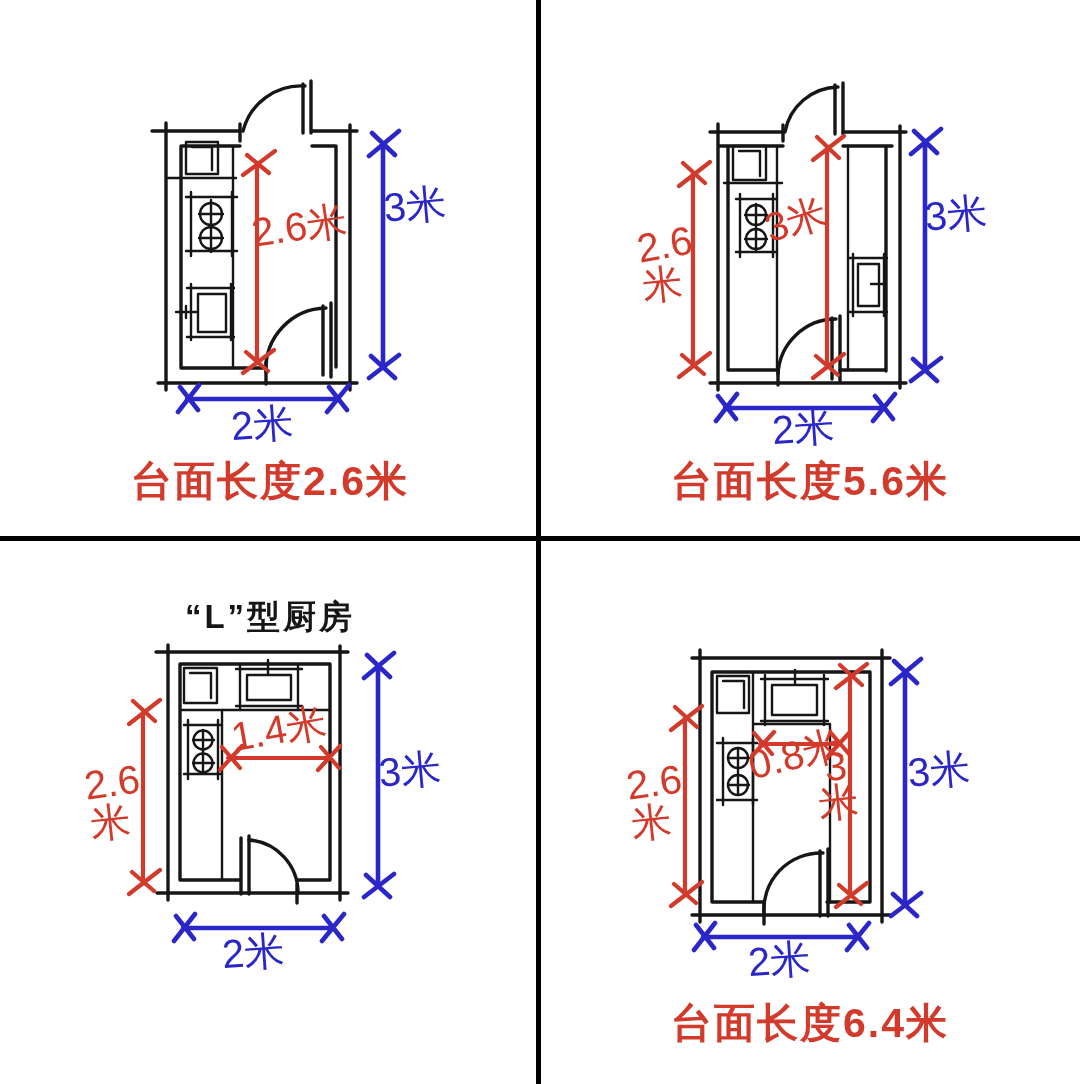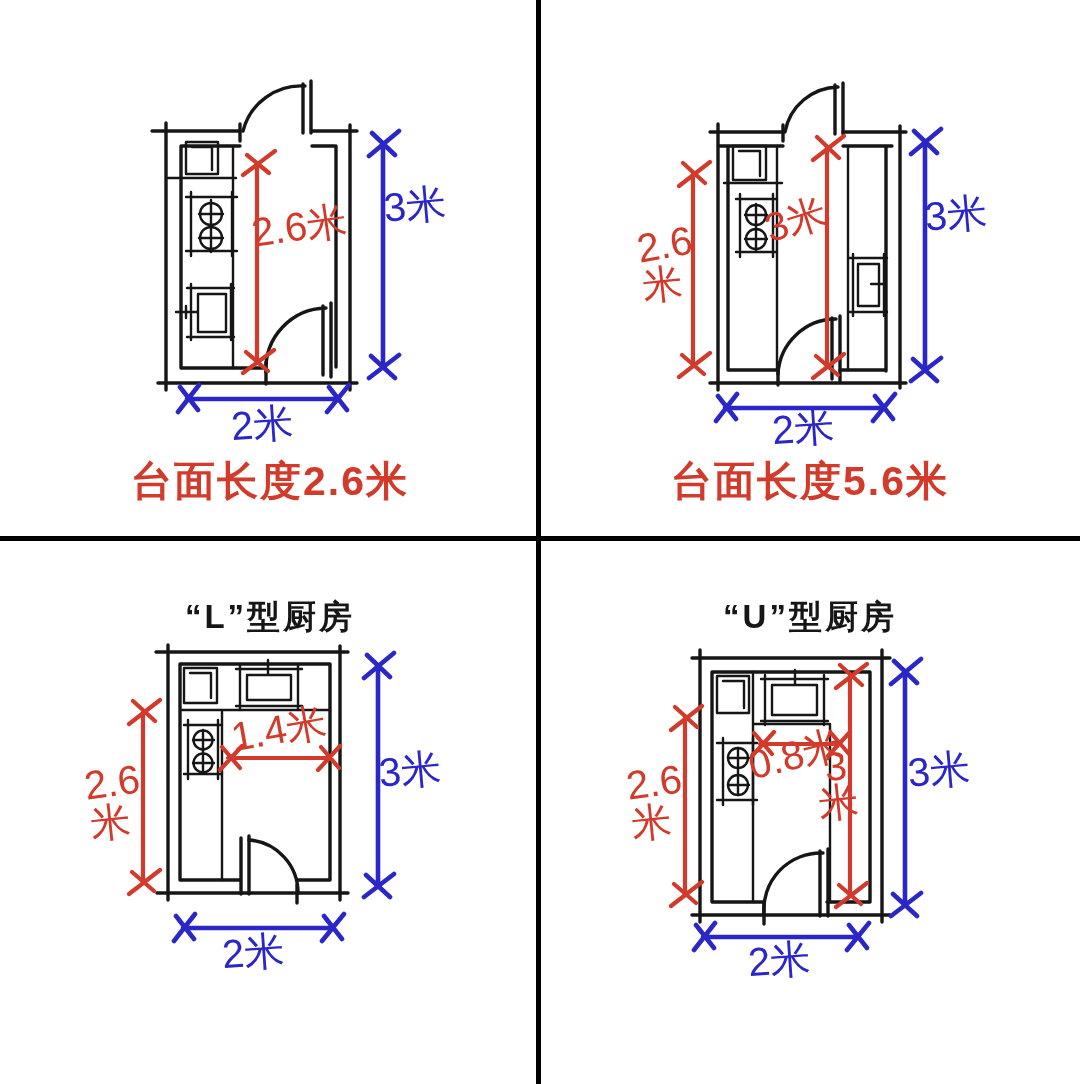--- a/index.html
+++ b/index.html
@@ -215,18 +215,18 @@
       <text class="tr" font-size="37" transform="translate(300 274) rotate(-6)">米</text>
       <g class="blue">
         <path d="M365 130 V363 M351 142 L381 117 M354 119 L377 141 M351 374 L381 351 M353 352 L377 374"></path>
       </g>
       <text class="tb" transform="translate(400 242) rotate(-5)">3米</text>
       <g class="blue">
         <path d="M163 395 H317 M154 408 L175 381 M156 383 L174 406 M307 408 L329 381 M309 383 L327 406"></path>
       </g>
       <text class="tb" transform="translate(240 432) rotate(-4)">2米</text>
     </svg>
-    <div class="title">“U”型厨房</div>
+    <div class="caption">台面长度6.4米</div>
   </div>
 
   <div class="divider-v"></div>
   <div class="divider-h"></div>
 </div>
 
 </body></html>

